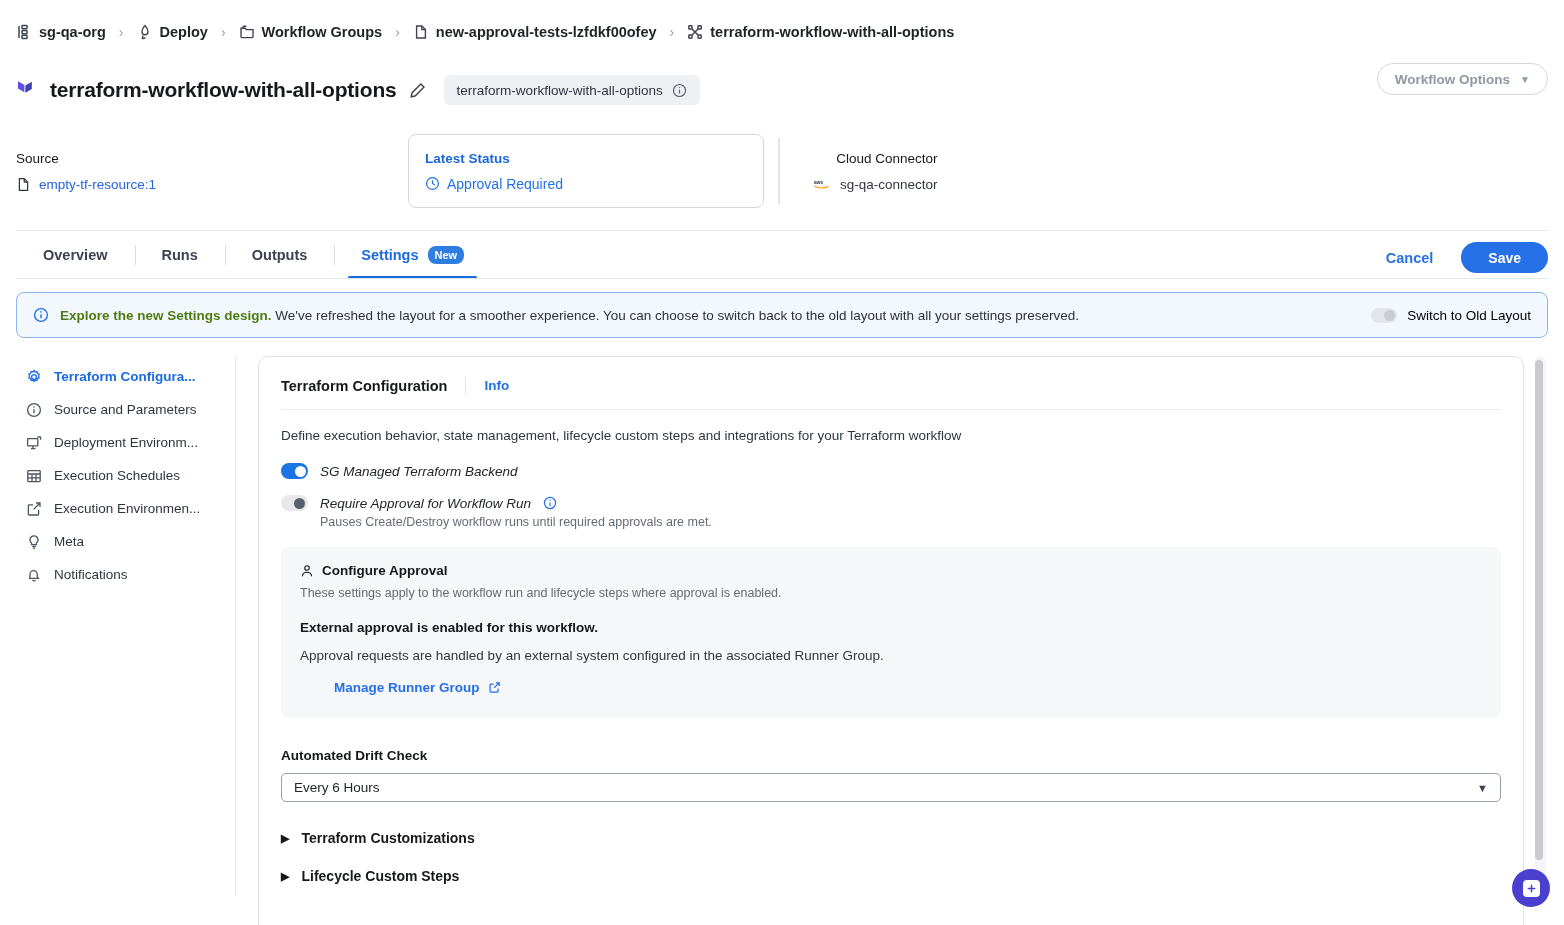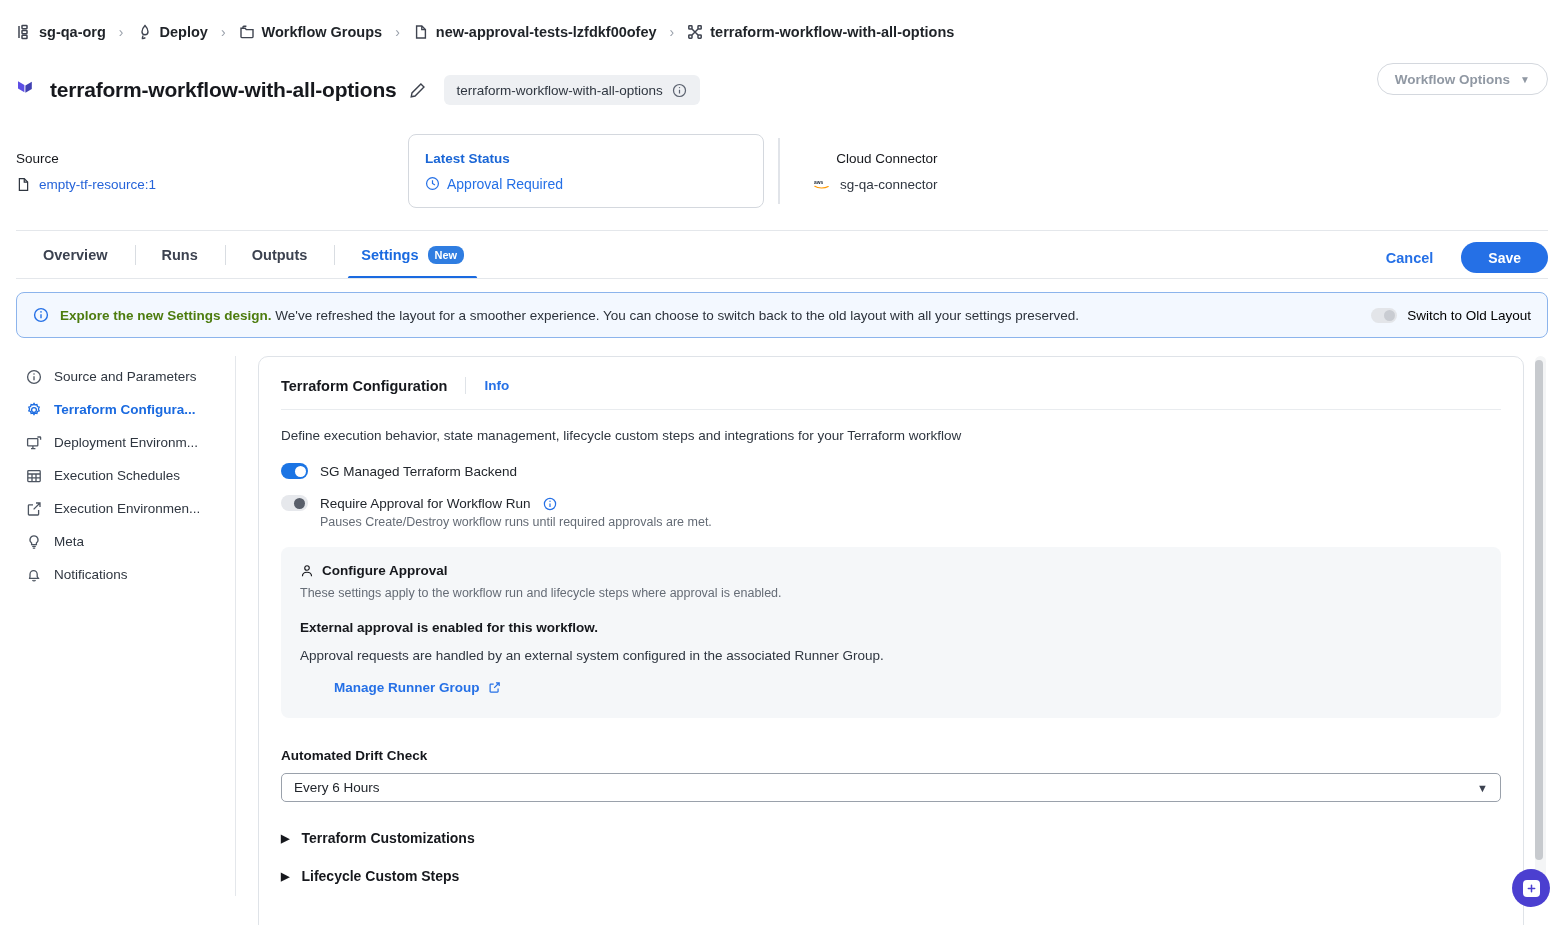--- a/index.html
+++ b/index.html
@@ -112,21 +112,21 @@
     padding: 20px 22px; height: 612px; overflow:hidden; position:relative;
     margin-right: 24px;
   }
   .panel-head { display:flex; align-items:center; gap:0; }
   .panel-title { font-size:14.5px; font-weight:700; color:#16181d; }
   .ph-sep { width:1px; height:17px; background:#dfe3e8; margin: 0 18px; }
   .panel-info { color:#2570e6; font-size:13.5px; font-weight:700; cursor:pointer; }
   .panel-rule { height:1px; background:#e9ecef; margin: 15px 0 0; }
   .panel-desc { margin-top: 18px; font-size:13.5px; color:#2f3640; }
 
-  .togrow { display:flex; align-items:flex-end; gap:12px; margin-top: 20px; }
+  .togrow { display:flex; align-items:center; gap:12px; margin-top: 20px; font-style: italic; }
   .togrow .tl { font-size:13.5px; color:#22262c; }
   .big-toggle { width:27px; height:16px; border-radius:9px; position:relative; flex:none; cursor:pointer;}
   .big-toggle .knob { position:absolute; top:2.5px; width:11px; height:11px; border-radius:50%; }
   .big-toggle.on { background:#1b74e4; }
   .big-toggle.on .knob { right:2.5px; background:#fff; }
   .big-toggle.off { background:#e6e8ec; }
   .big-toggle.off .knob { right:3px; background:#595f6a; }
   .info-blue { width:14px; height:14px; color:#2570e6; display:inline-flex; flex:none;}
   .subnote { margin-left: 39px; margin-top: 4px; font-size:12.5px; color:#656c76; }
 
@@ -342,39 +342,39 @@
       <span class="toggle off">
           <span class="knob"></span>
         </span>
       <span class="lbl">Switch to Old Layout</span>
     </div>
   </div>
 
   <div class="content">
     <div class="sidenav">
 
+      <div class="nav-item active">
+        <span class="nic">
+          <svg viewBox="0 0 16 16" fill="none" stroke="currentColor" stroke-width="1.3">
+              <circle cx="8" cy="8" r="2.4"></circle>
+              <path d="M8 1.4l1 1.6 1.9-.4.5 1.9 1.8.7-.8 1.8.8 1.8-1.8.7-.5 1.9-1.9-.4-1 1.6-1-1.6-1.9.4-.5-1.9-1.8-.7.8-1.8-.8-1.8 1.8-.7.5-1.9 1.9.4z"></path>
+            </svg>
+        </span>
+        <span>Terraform Configura...</span>
+      </div>
+
       <div class="nav-item">
         <span class="nic">
           <svg viewBox="0 0 16 16" fill="none" stroke="currentColor" stroke-width="1.3">
               <circle cx="8" cy="8" r="6.4"></circle>
               <path d="M8 7.3v4"></path>
               <circle cx="8" cy="4.9" r=".75" fill="currentColor" stroke="none"></circle>
             </svg>
         </span>
         <span>Source and Parameters</span>
-      </div>
-
-      <div class="nav-item active">
-        <span class="nic">
-          <svg viewBox="0 0 16 16" fill="none" stroke="currentColor" stroke-width="1.3">
-              <circle cx="8" cy="8" r="2.4"></circle>
-              <path d="M8 1.4l1 1.6 1.9-.4.5 1.9 1.8.7-.8 1.8.8 1.8-1.8.7-.5 1.9-1.9-.4-1 1.6-1-1.6-1.9.4-.5-1.9-1.8-.7.8-1.8-.8-1.8 1.8-.7.5-1.9 1.9.4z"></path>
-            </svg>
-        </span>
-        <span>Terraform Configura...</span>
       </div>
 
       <div class="nav-item">
         <span class="nic">
           <svg viewBox="0 0 16 16" fill="none" stroke="currentColor" stroke-width="1.3">
               <rect x="1.6" y="3.6" width="10.2" height="7.3" rx=".7"></rect>
               <path d="M5 13.6h4.4M6.9 10.9v2.7"></path>
               <path d="M11.4 2h2.6a.6.6 0 0 1 .6.6v2.2"></path>
             </svg>
         </span>

